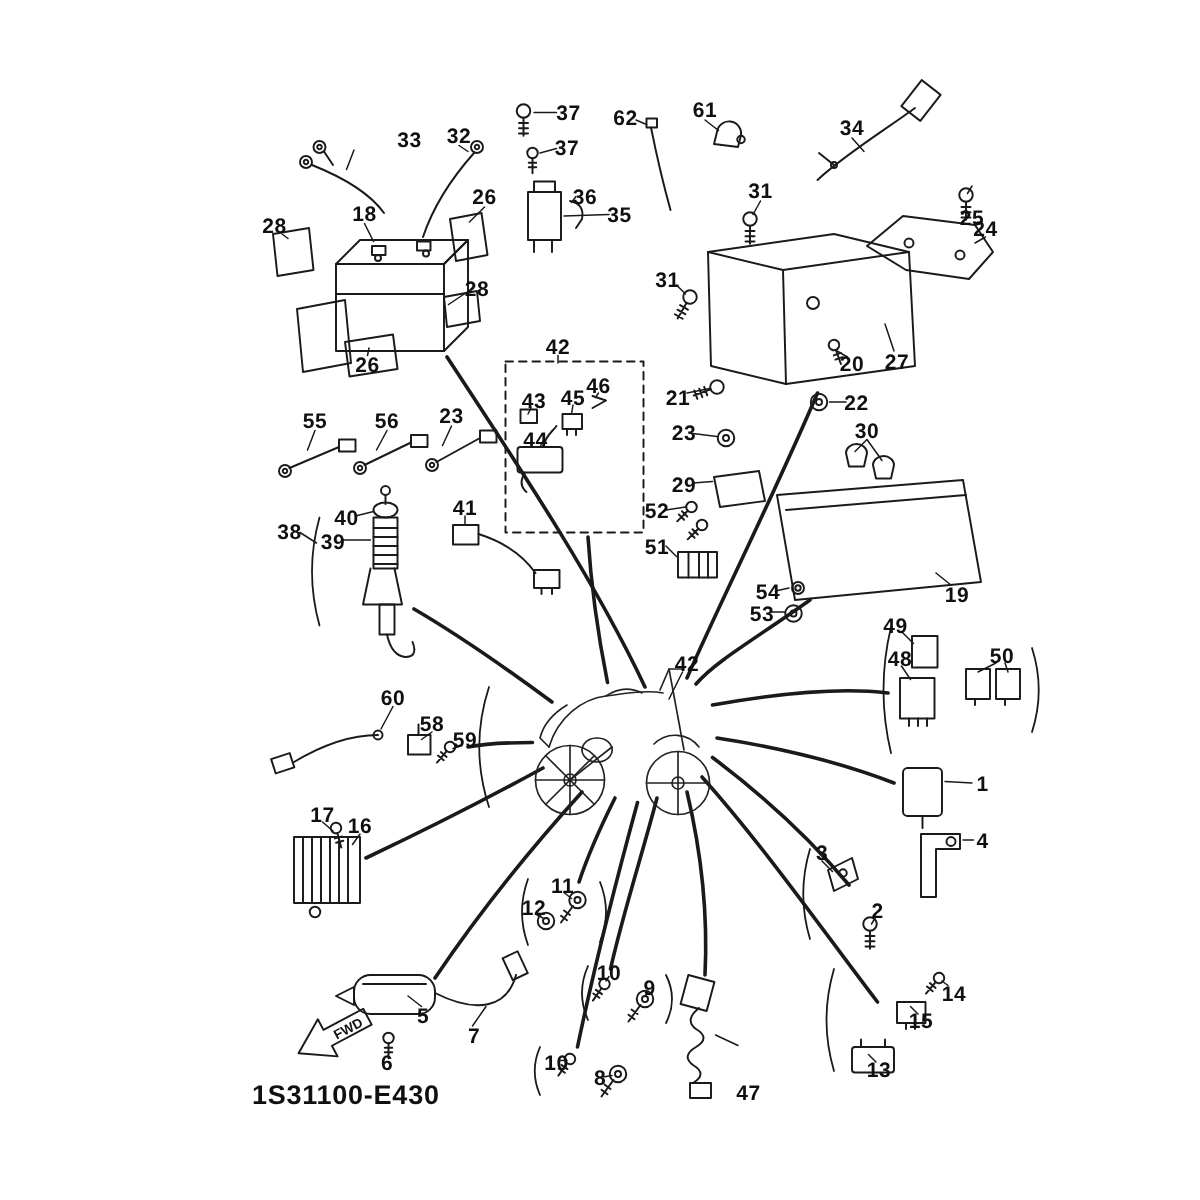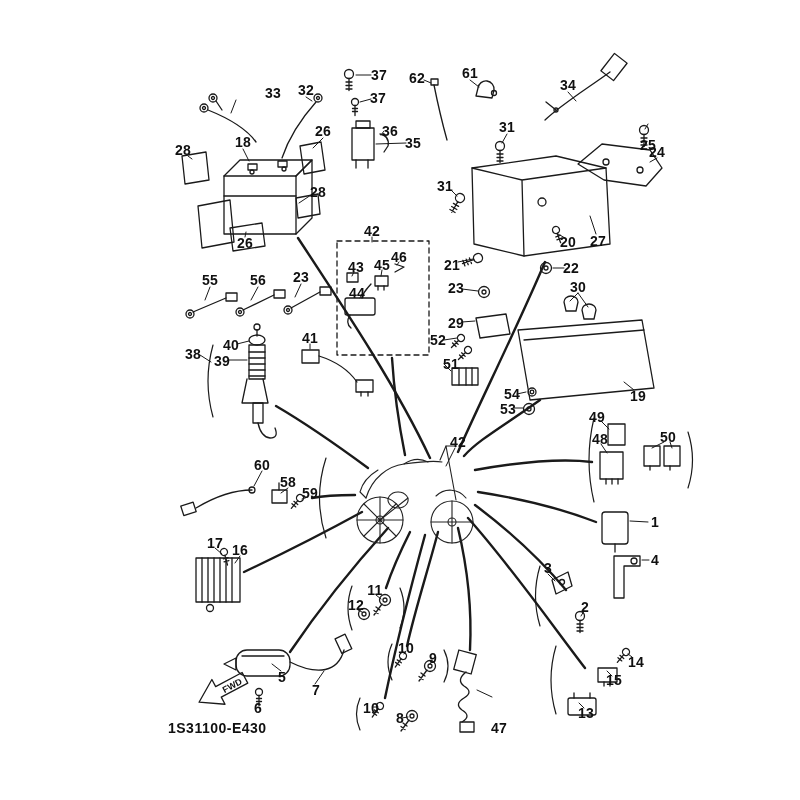--- a/index.html
+++ b/index.html
@@ -8,21 +8,21 @@
     font-family:"Liberation Sans",sans-serif;overflow:hidden;
   }
   svg.art{position:absolute;left:0;top:0;}
   .callout-layer{position:absolute;left:0;top:0;width:100%;height:100%;pointer-events:none;}
   .callout{
     position:absolute;transform:translate(-50%,-50%);
     font-weight:bold;font-size:14px;color:#101010;letter-spacing:.3px;
     white-space:nowrap;
   }
   .code{
-    position:absolute;left:168px;top:720px;font-size:14px;font-weight:bold;
+    position:absolute;left:168px;top:720px;font-size:18px;font-weight:bold;
     color:#101010;letter-spacing:.5px;
   }
 </style>
 </head>
 <body>
 
 <div class="stage">
 
   <svg class="art" width="800" height="800" viewBox="0 0 800 800" fill="none" stroke="#1a1a1a" stroke-width="1.3" stroke-linejoin="round" stroke-linecap="round">
 
@@ -408,21 +408,21 @@
       <div class="callout" style="left: 210px; top: 280px;">55</div>
       <div class="callout" style="left: 258px; top: 280px;">56</div>
       <div class="callout" style="left: 301px; top: 277px;">23</div>
       <div class="callout" style="left: 357px; top: 293px;">44</div>
       <div class="callout" style="left: 456px; top: 323px;">29</div>
       <div class="callout" style="left: 438px; top: 340px;">52</div>
       <div class="callout" style="left: 193px; top: 354px;">38</div>
       <div class="callout" style="left: 231px; top: 345px;">40</div>
       <div class="callout" style="left: 222px; top: 361px;">39</div>
       <div class="callout" style="left: 310px; top: 338px;">41</div>
-      <div class="callout" style="left: 438px; top: 364px; margin-left: 13px;">51</div>
+      <div class="callout" style="left: 438px; top: 364px;">51</div>
       <div class="callout" style="left: 638px; top: 396px;">19</div>
       <div class="callout" style="left: 512px; top: 394px;">54</div>
       <div class="callout" style="left: 508px; top: 409px;">53</div>
       <div class="callout" style="left: 597px; top: 417px;">49</div>
       <div class="callout" style="left: 600px; top: 439px;">48</div>
       <div class="callout" style="left: 668px; top: 437px;">50</div>
       <div class="callout" style="left: 458px; top: 442px;">42</div>
       <div class="callout" style="left: 262px; top: 465px;">60</div>
       <div class="callout" style="left: 288px; top: 482px;">58</div>
       <div class="callout" style="left: 310px; top: 493px;">59</div>

